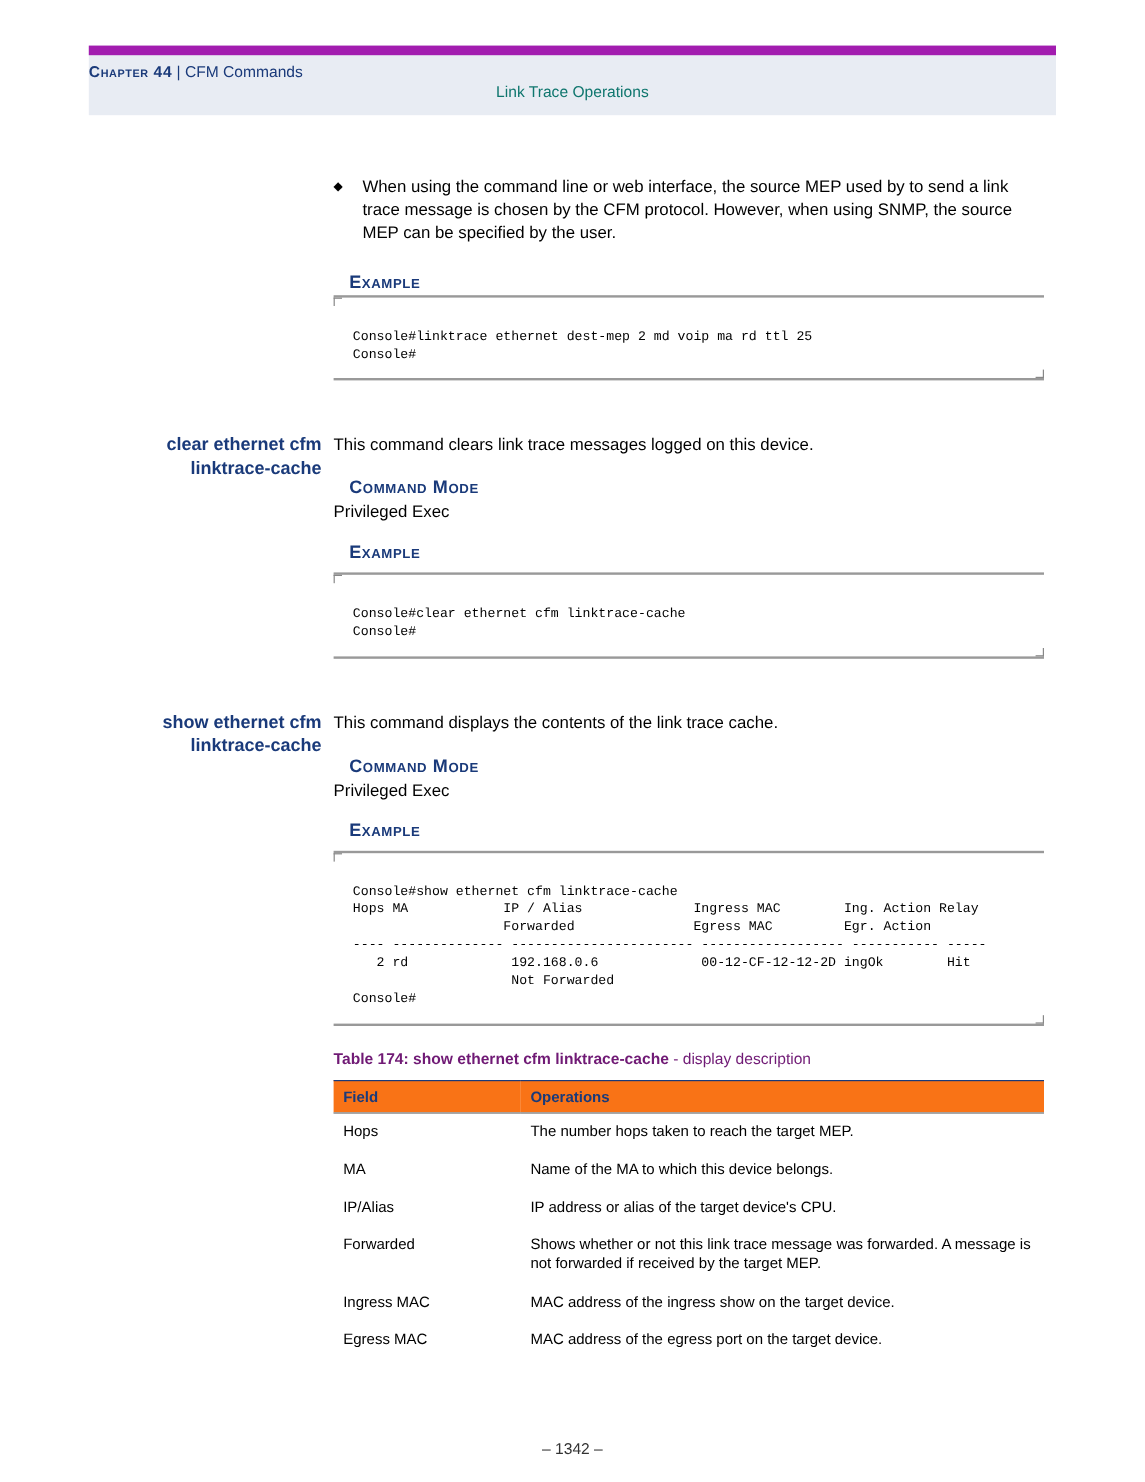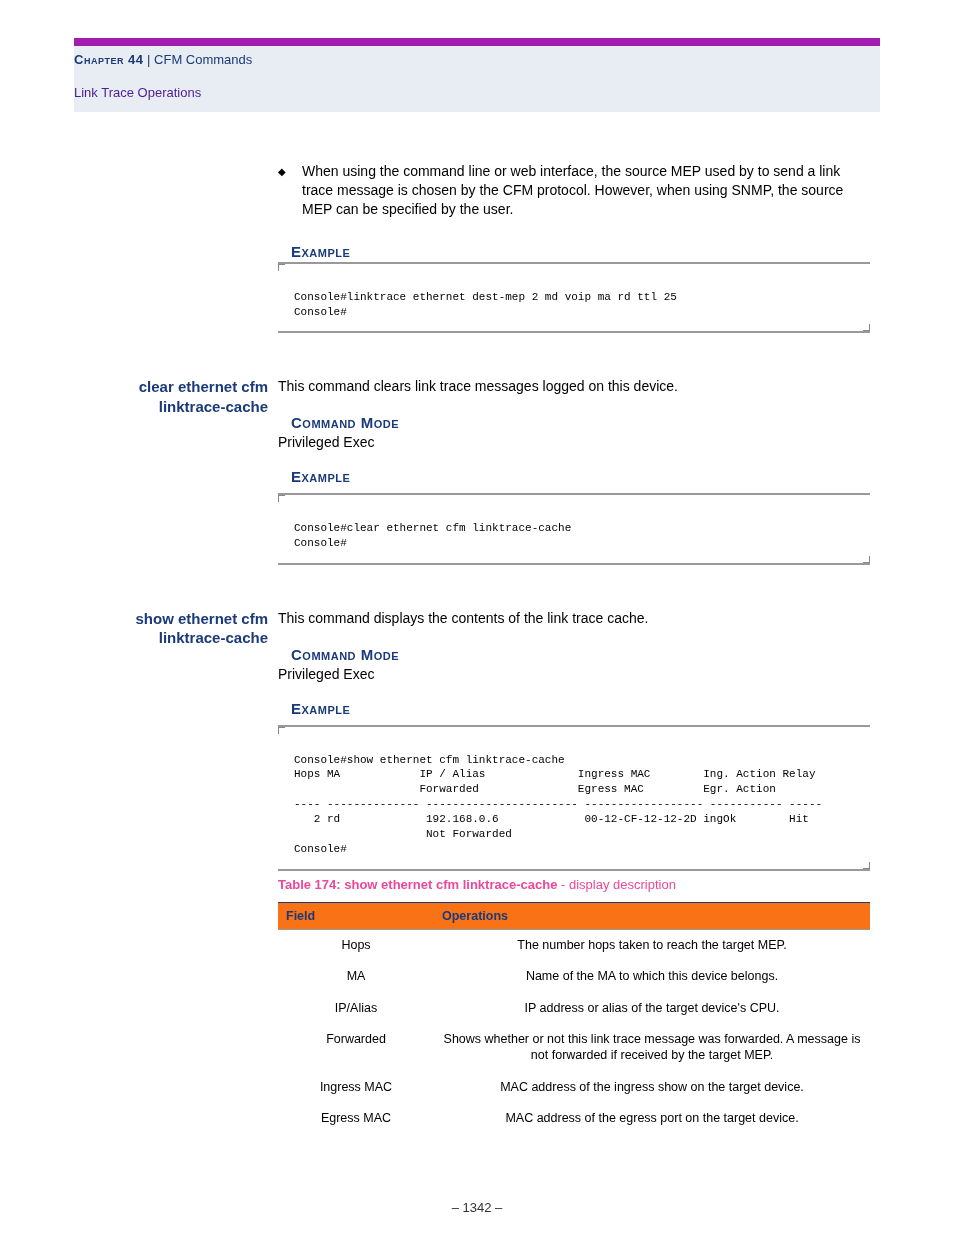--- a/index.html
+++ b/index.html
@@ -25,22 +25,23 @@
     font-size: 13px;
     color: #1a3a7a;
   }
   .chapter-label {
     font-weight: bold;
     font-variant: small-caps;
     letter-spacing: 0.5px;
   }
   .header-line2 {
     font-size: 13px;
-    color: #4c1d95;
-    margin-top: 18px;
+    color: #0f766e;
+    margin-top: 2px;
+    text-align: center;
   }
   .content {
     margin-left: 204px;
     margin-right: 10px;
   }
   .bullet-row {
     display: flex;
     margin-bottom: 24px;
     line-height: 1.35;
   }
@@ -105,21 +106,21 @@
     text-align: right;
     color: #1a3a7a;
     font-weight: bold;
     font-size: 15px;
     line-height: 1.3;
   }
   .command-desc {
     line-height: 1.35;
   }
   .table-caption {
-    color: #ec4899;
+    color: #701a75;
     font-size: 13px;
     margin-bottom: 10px;
   }
   .table-caption .bold { font-weight: bold; }
   table.desc-table {
     width: 100%;
     border-collapse: collapse;
     font-size: 12.5px;
   }
   table.desc-table thead th {
@@ -128,21 +129,20 @@
     border-bottom: 1px solid #999;
     text-align: left;
     font-weight: bold;
     padding: 6px 8px;
     color: #1a3a7a;
   }
   table.desc-table td {
     padding: 8px 8px;
     vertical-align: top;
     line-height: 1.25;
-    text-align: center;
   }
   table.desc-table td:first-child { width: 156px; }
   .page-num {
     position: absolute;
     bottom: 20px;
     left: 0;
     width: 100%;
     text-align: center;
     font-size: 13px;
     color: #333;
@@ -183,21 +183,21 @@
 Console#</div>
 
     <div class="command-row">
       <div class="command-name">show ethernet cfm linktrace-cache</div>
       <div class="command-desc">This command displays the contents of the link trace cache.</div>
     </div>
     <div class="section-label">Command Mode</div>
     <div class="para-tight">Privileged Exec</div>
     <div class="section-label">Example</div>
     <div style="height:6px"></div>
-    <div class="code-block" style="margin-bottom:6px">Console#show ethernet cfm linktrace-cache
+    <div class="code-block" style="margin-bottom:20px">Console#show ethernet cfm linktrace-cache
 Hops MA            IP / Alias              Ingress MAC        Ing. Action Relay
                    Forwarded               Egress MAC         Egr. Action
 ---- -------------- ----------------------- ------------------ ----------- -----
    2 rd             192.168.0.6             00-12-CF-12-12-2D ingOk        Hit
                     Not Forwarded
 Console#</div>
 
     <div class="table-caption">
       <span class="bold">Table 174: show ethernet cfm linktrace-cache</span><span> - display description</span>
     </div>

